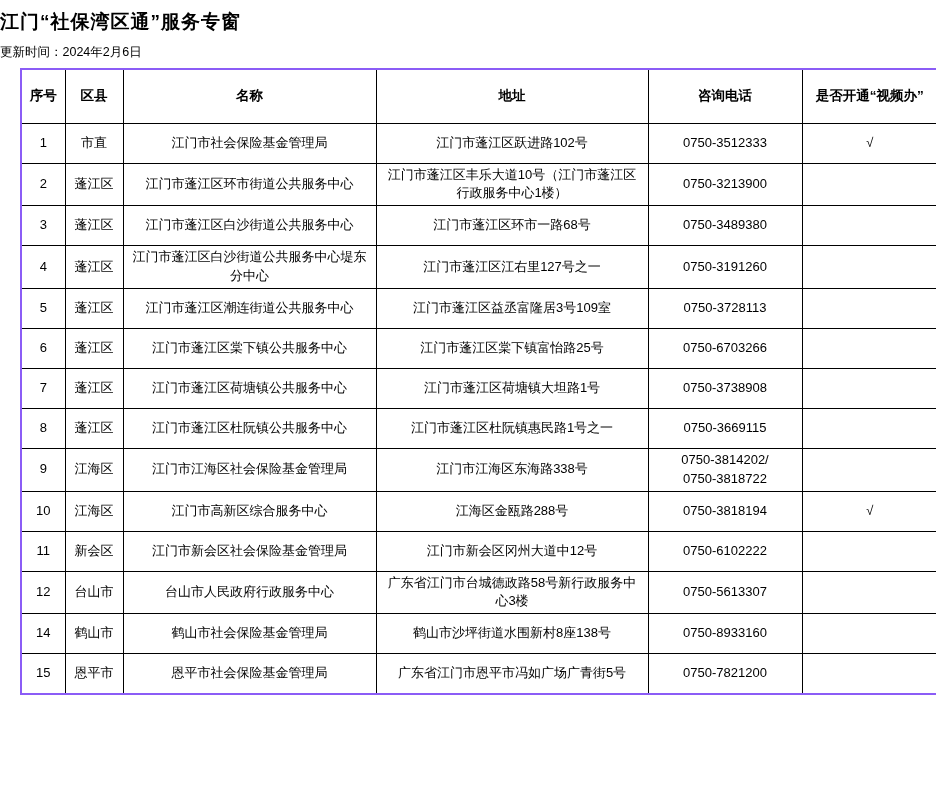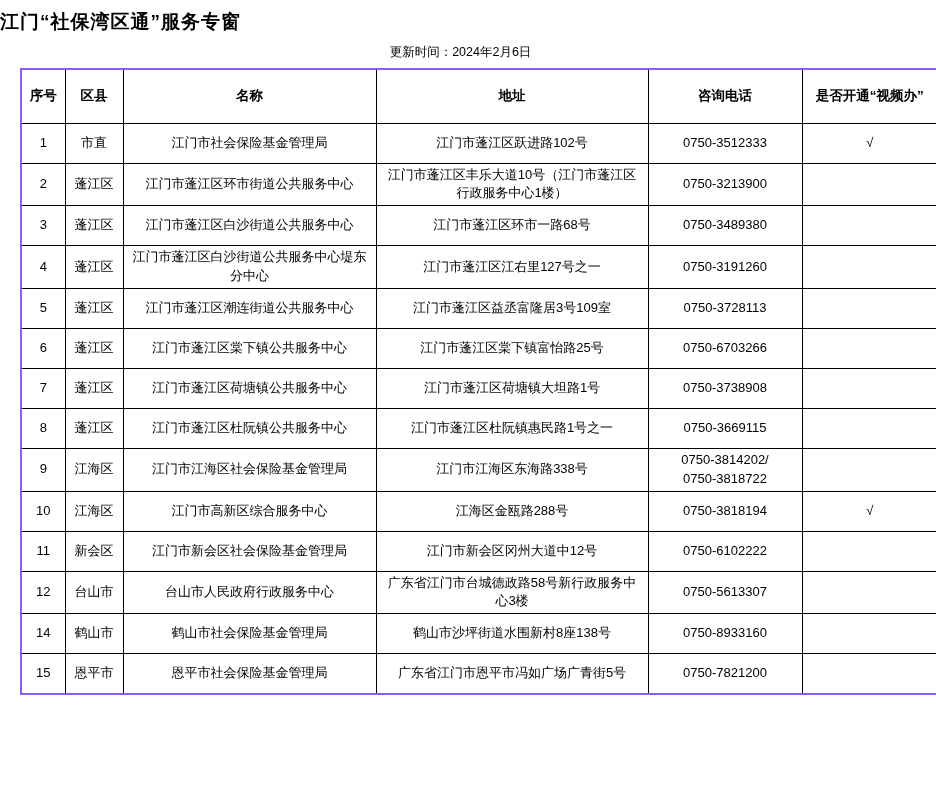--- a/index.html
+++ b/index.html
@@ -18,21 +18,21 @@
   }
   .page-title {
     margin: 0;
     padding-top: 9px;
     text-align: left;
     font-size: 19px;
     font-weight: bold;
     letter-spacing: 1px;
   }
   .update-time {
-    text-align: center;
+    text-align: left;
     padding-right: 15px;
     margin-top: 9px;
     margin-bottom: 7px;
     font-size: 12.5px;
   }
   table.services {
     border-collapse: collapse;
     table-layout: fixed;
     margin-left: 20px;
     width: 917px;

